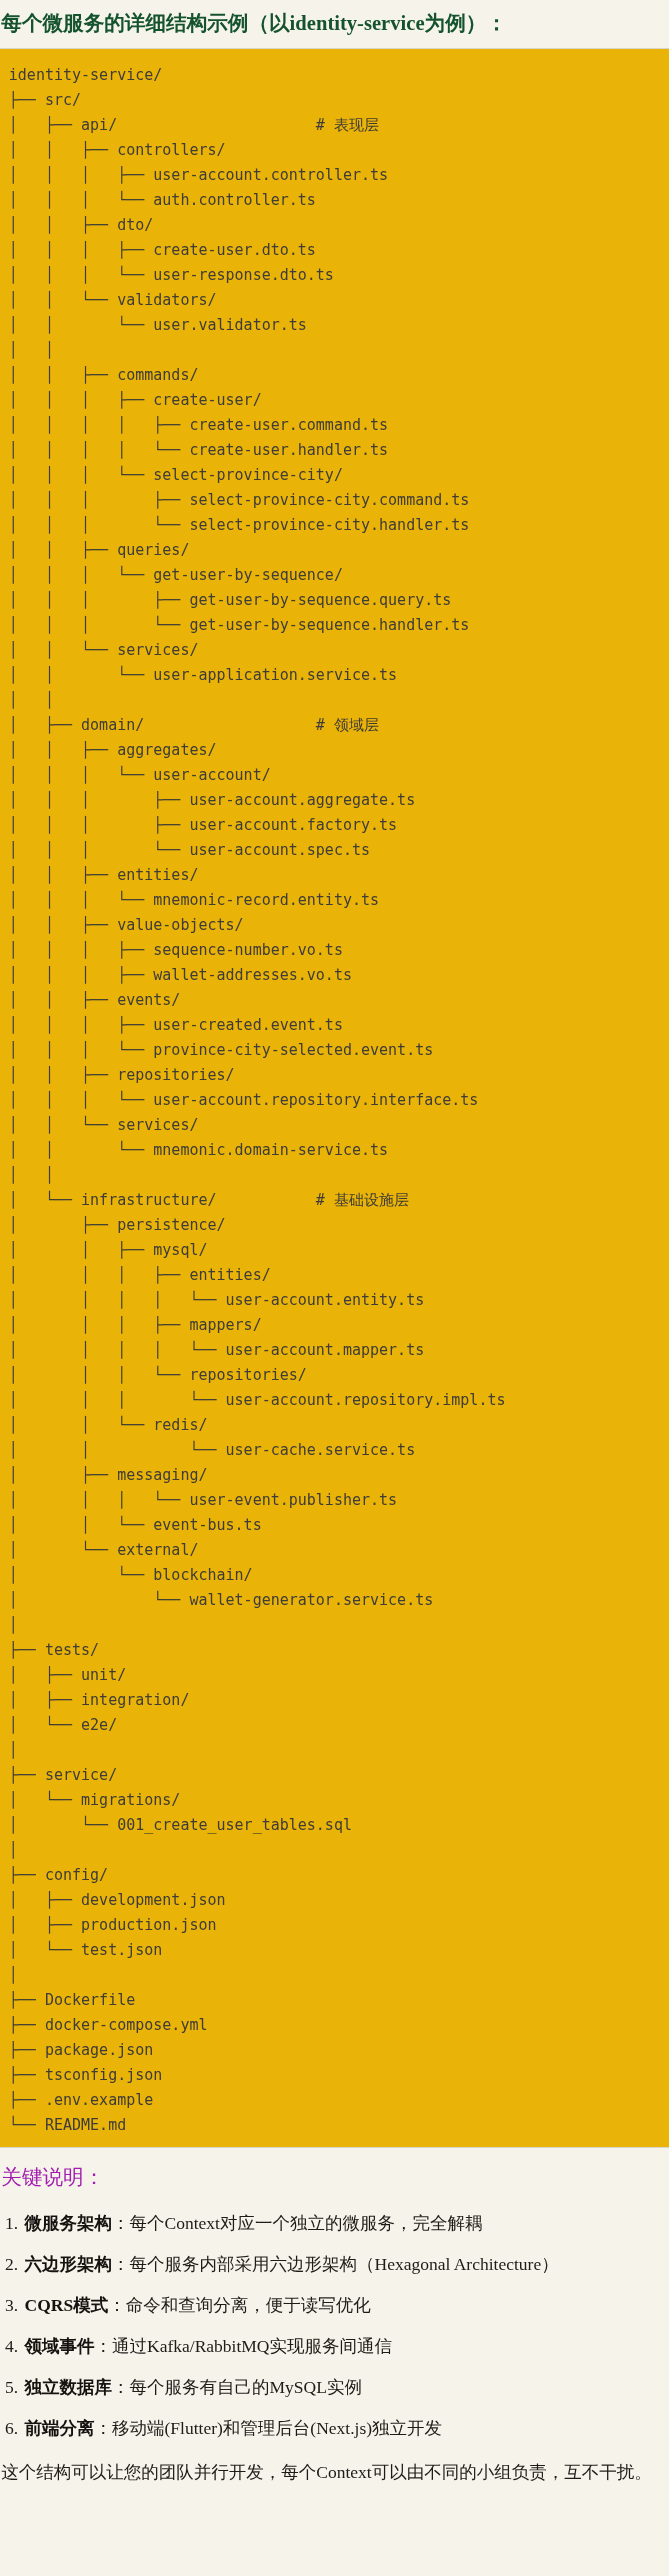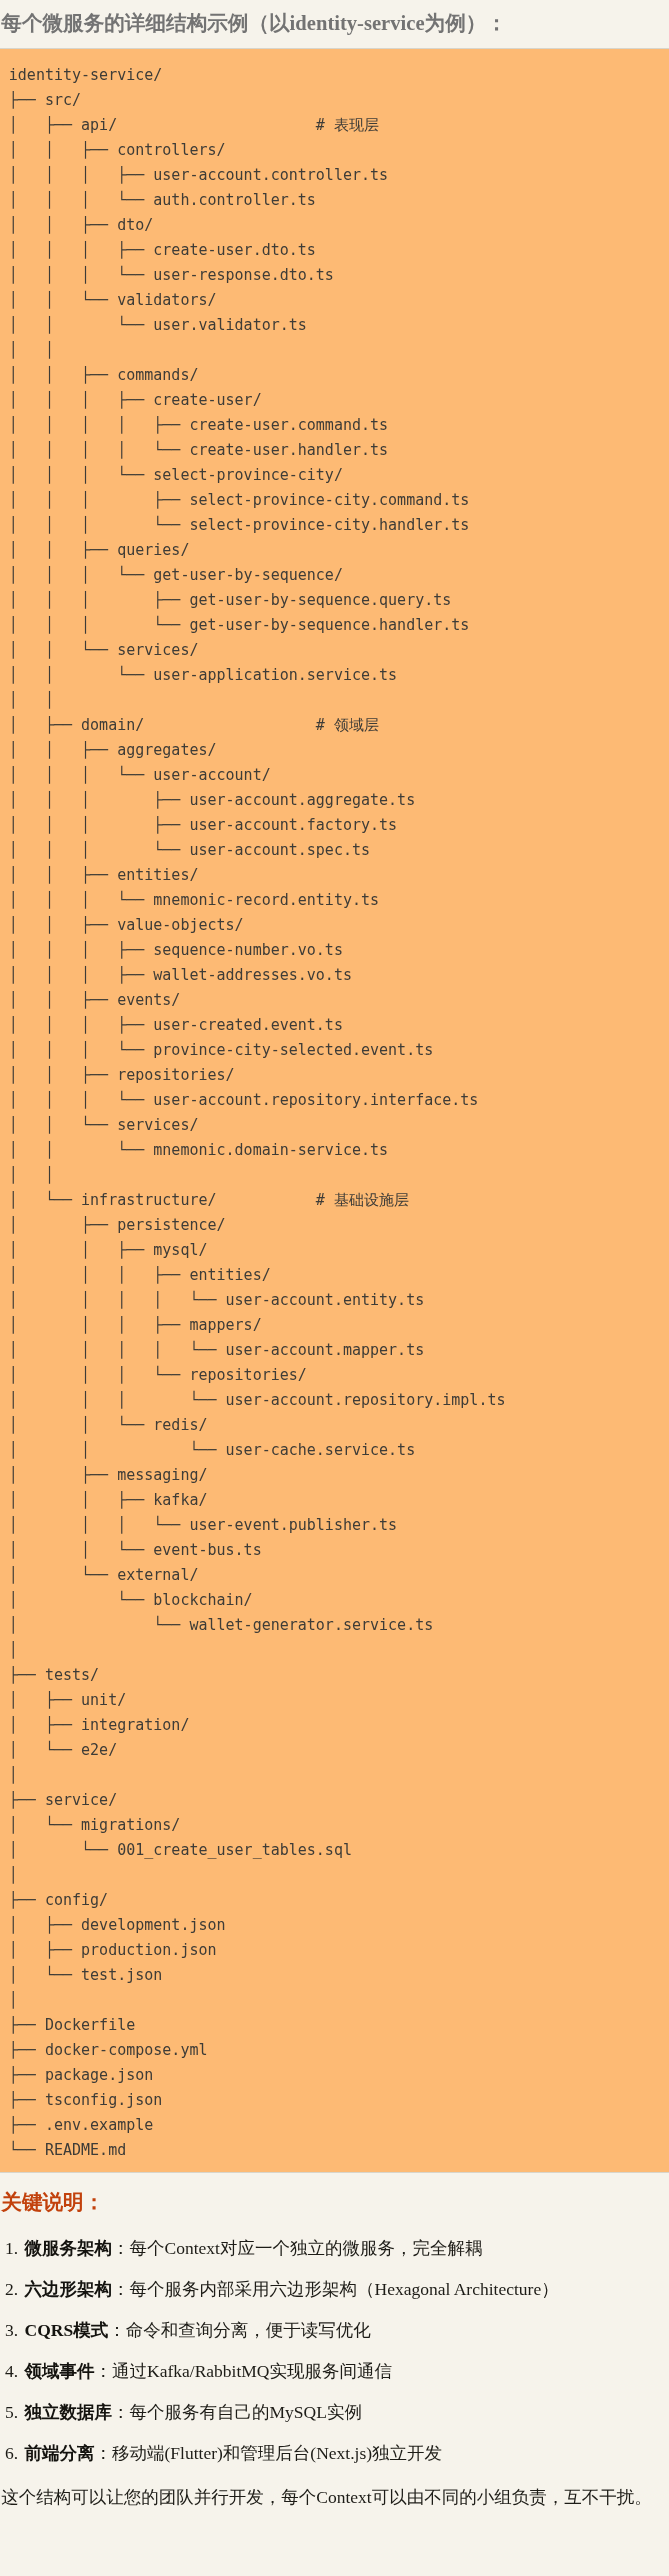--- a/index.html
+++ b/index.html
@@ -12,46 +12,46 @@
     color: #1d1c17;
     font-family: "Liberation Serif", "DejaVu Sans", serif;
   }
   .page { width: 100%; height: 100%; }
 
   .page-title {
     font-family: "Liberation Serif", "DejaVu Sans", serif;
     font-weight: 700;
     font-size: 20.6px;
     line-height: 27px;
-    color: #737373;
+    color: #14532d;
     margin: 0;
     padding: 10px 6.3px 11.3px 1.3px;
   }
 
   .code-block {
-    background: #fdba74;
+    background: #eab308;
     border-top: 0.6px solid #d8d5cb;
     border-bottom: 0.6px solid #d8d5cb;
     padding: 13.8px 8.8px 8.8px 8.8px;
   }
   .tree-line {
     font-family: "DejaVu Sans Mono", monospace;
     font-size: 15px;
     line-height: 25px;
     min-height: 25px;
     white-space: pre;
     color: #3e3c37;
   }
 
   .notes { padding: 16.3px 6.3px 0 1.3px; }
   .notes-heading {
-    font-weight: 700;
+    font-weight: 400;
     font-size: 20.6px;
     line-height: 27.5px;
-    color: #c2410c;
+    color: #a21caf;
     margin: 0 0 19px 0;
   }
   .notes-list { margin: 0; padding: 0; }
   .note-item {
     font-size: 17.5px;
     line-height: 24px;
     margin: 12px 0 17px 0;
     padding-left: 3.8px;
     color: #1d1c17;
   }
@@ -183,21 +183,20 @@
 
       <div class="tree-line">│       │   │       └── user-account.repository.impl.ts</div>
 
       <div class="tree-line">│       │   └── redis/</div>
 
 
       <div class="tree-line">│       │           └── user-cache.service.ts</div>
 
       <div class="tree-line">│       ├── messaging/</div>
 
-      <div class="tree-line">│       │   ├── kafka/</div>
 
       <div class="tree-line">│       │   │   └── user-event.publisher.ts</div>
 
       <div class="tree-line">│       │   └── event-bus.ts</div>
 
       <div class="tree-line">│       └── external/</div>
 
       <div class="tree-line">│           └── blockchain/</div>
 
       <div class="tree-line">│               └── wallet-generator.service.ts</div>

